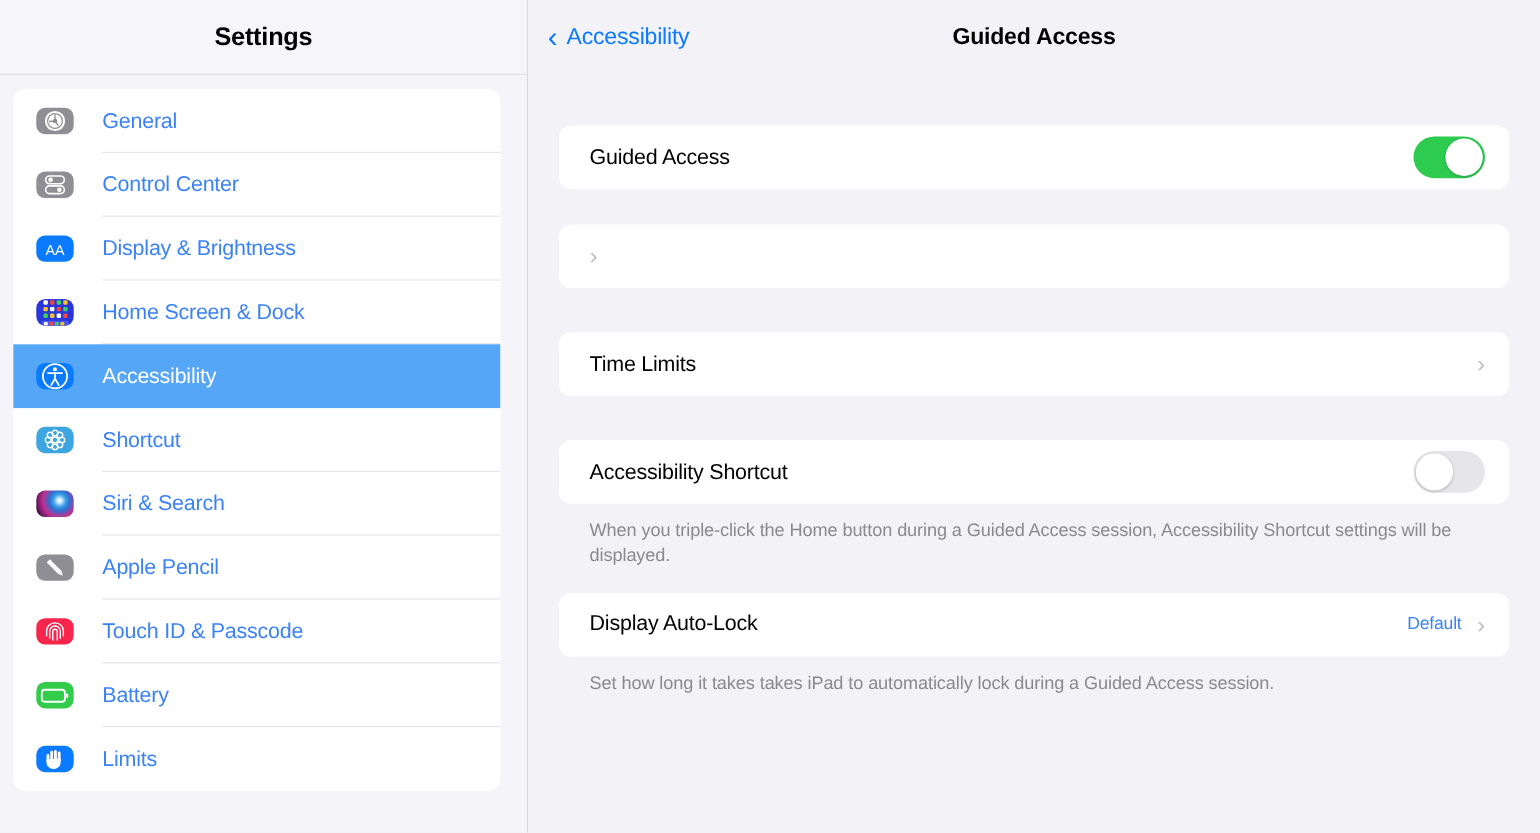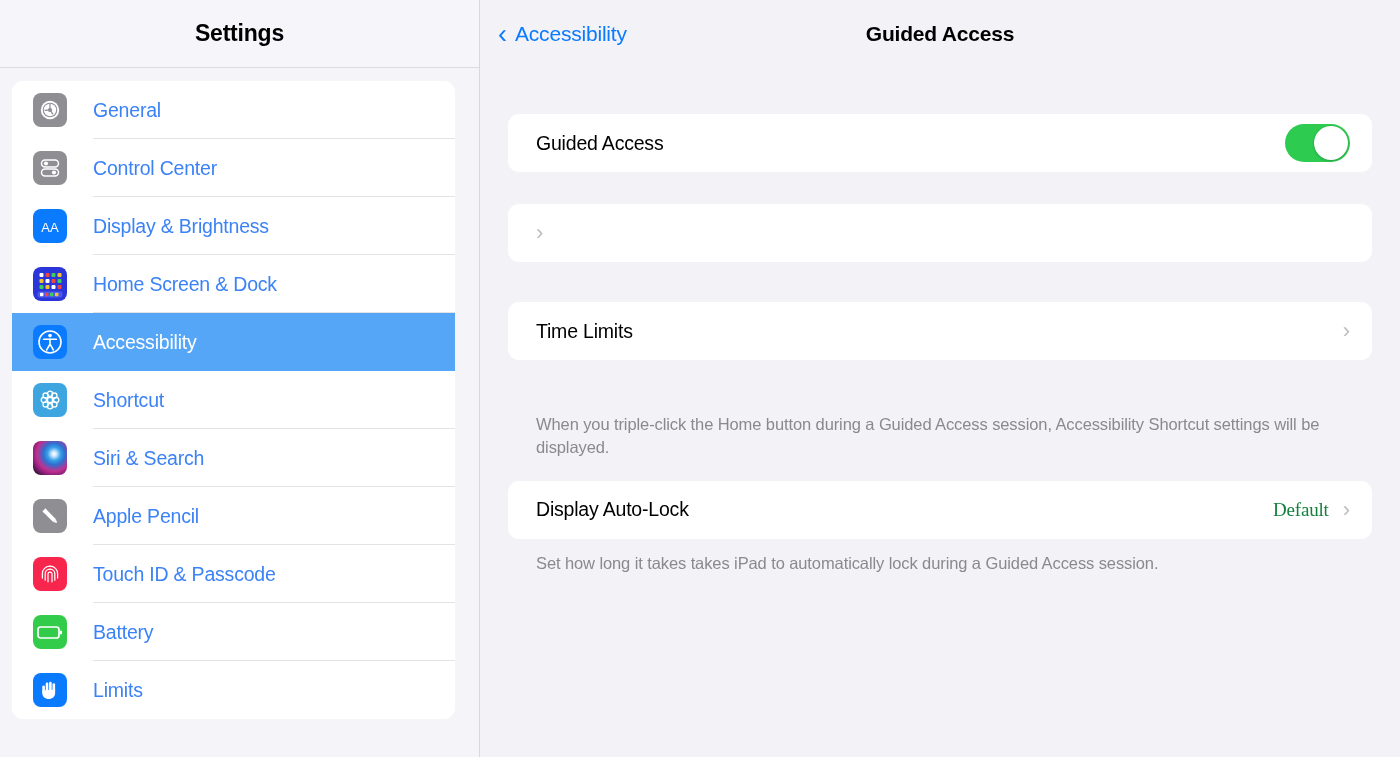--- a/index.html
+++ b/index.html
@@ -49,21 +49,21 @@
     height: 1px; background: #e3e3e6;
   }
   .sb-item:last-child .sb-sep { display: none; }
   .sb-item.selected {
     background: #56a6f8;
     border-radius: 0;
   }
   .sb-item.selected .sb-label { color: #ffffff; }
   .sb-item.selected + .sb-item .sb-sep { }
   .sb-icon {
-    width: 34px; height: 34px; border-radius: 8px;
+    width: 34px; height: 24px; border-radius: 8px;
     flex: 0 0 34px;
     display: flex; align-items: center; justify-content: center;
     overflow: hidden;
     position: relative;
   }
   .sb-label {
     margin-left: 26px;
     font-size: 19.5px; color: #3b82f6;
     letter-spacing: -0.2px;
   }
@@ -133,24 +133,23 @@
     padding: 0 22px 0 28px;
     cursor: pointer;
     position: relative;
   }
   .row-label {
     font-size: 19.5px; color: #000;
     letter-spacing: -0.2px;
     flex: 1;
   }
   .row-value {
-    font-size: 19px; color: #15803d;
+    font-size: 16px; color: #3b82f6;
     margin-right: 14px;
     letter-spacing: -0.2px;
-    font-family: Liberation Serif, serif;
   }
   .chevron {
     color: #bdbdc2; font-size: 22px; line-height: 1;
     font-weight: 400;
   }
   .footnote {
     font-size: 16.5px; color: #8a8a8e;
     line-height: 1.38;
     padding: 13px 30px 0 28px;
     letter-spacing: -0.1px;
@@ -397,20 +396,28 @@
 
       <div class="card">
         <div class="row">
           <span class="row-label">Time Limits</span>
           <span class="chevron">›</span>
         </div>
       </div>
 
       <div class="gap-lg"></div>
 
+      <div class="card">
+        <div class="row">
+          <span class="row-label">Accessibility Shortcut</span>
+          <span class="switch off">
+            <span class="knob"></span>
+          </span>
+        </div>
+      </div>
       <div class="footnote">When you triple-click the Home button during a Guided Access session, Accessibility Shortcut settings will be displayed.</div>
 
       <div class="gap-sm"></div>
 
       <div class="card">
         <div class="row">
           <span class="row-label">Display Auto-Lock</span>
           <span class="row-value">Default</span>
           <span class="chevron">›</span>
         </div>

